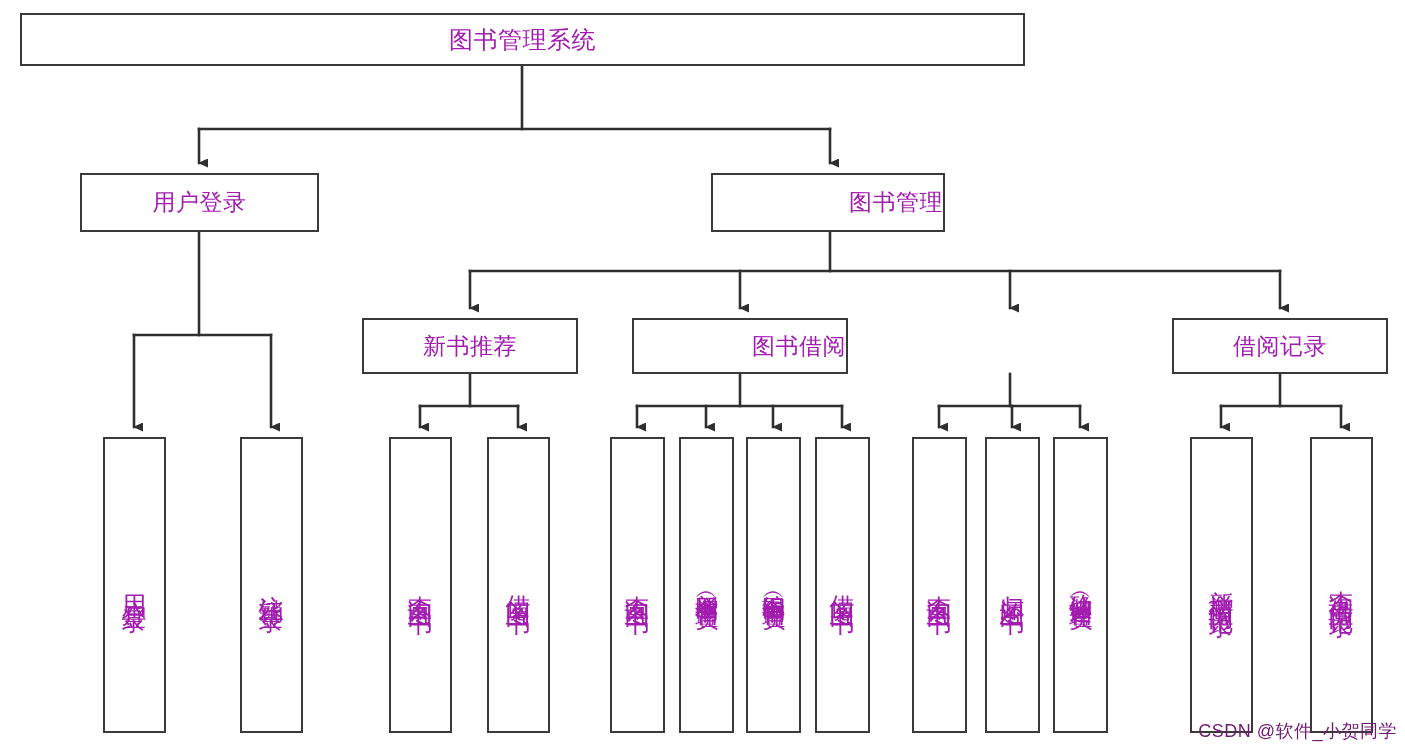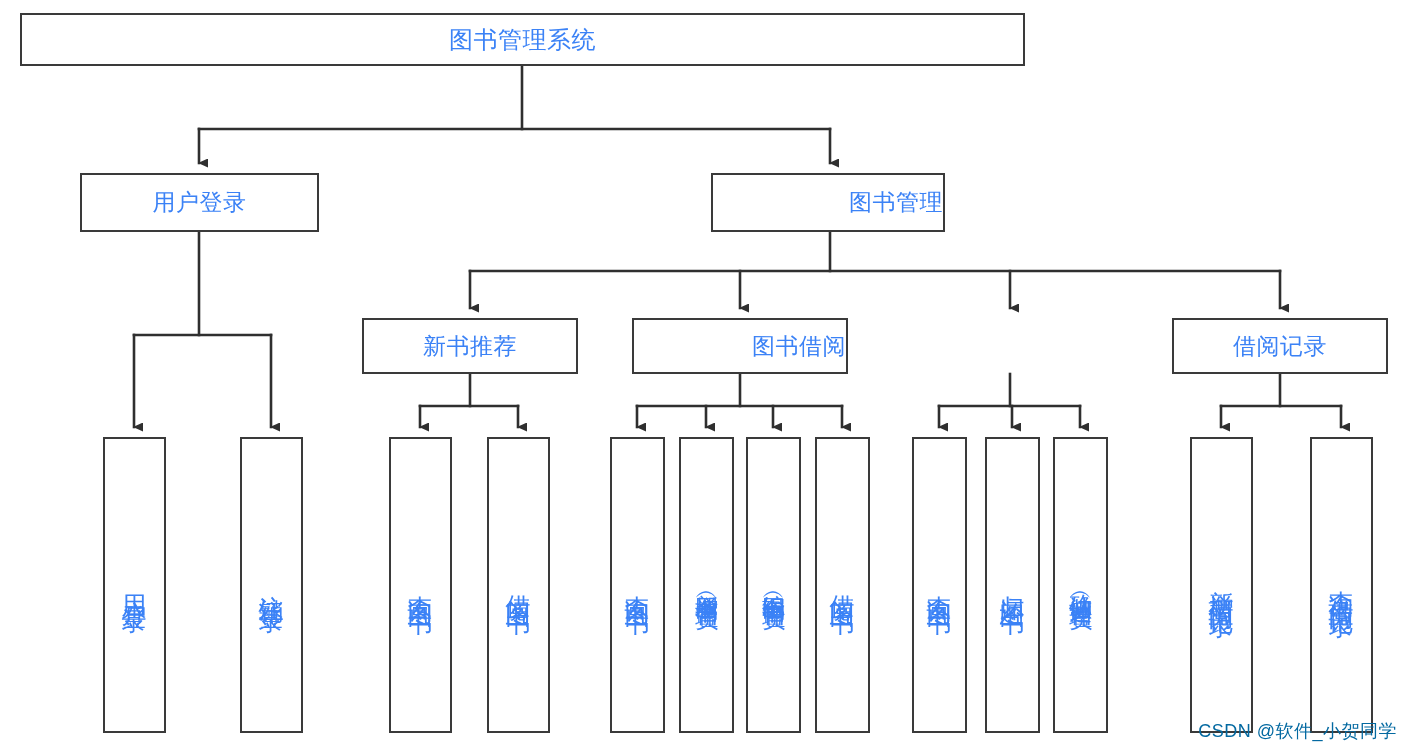--- a/index.html
+++ b/index.html
@@ -26,21 +26,21 @@
     pointer-events: none;
   }
   .node {
     position: absolute;
     box-sizing: border-box;
     border: 2.5px solid #3a3a3a;
     background: #ffffff;
     display: flex;
     align-items: center;
     justify-content: center;
-    color: #3b82f6;
+    color: #a21caf;
     overflow: hidden;
   }
   .node .lbl {
     display: block;
     text-align: center;
     line-height: 1.05;
     letter-spacing: 0.5px;
   }
   .node.horiz .lbl {
     font-size: 23px;
@@ -67,21 +67,21 @@
   }
   .node.vert.tight .lbl {
     font-size: 23px;
     letter-spacing: 2px;
   }
   .watermark {
     position: absolute;
     right: 8px;
     bottom: 4px;
     font-size: 18px;
-    color: #0369a1;
+    color: #701a75;
     white-space: nowrap;
     letter-spacing: 0.5px;
   }
 </style>
 </head>
 <body>
 
 <div id="canvas">
 
   <svg class="wires" viewBox="0 0 1405 747" xmlns="http://www.w3.org/2000/svg">

